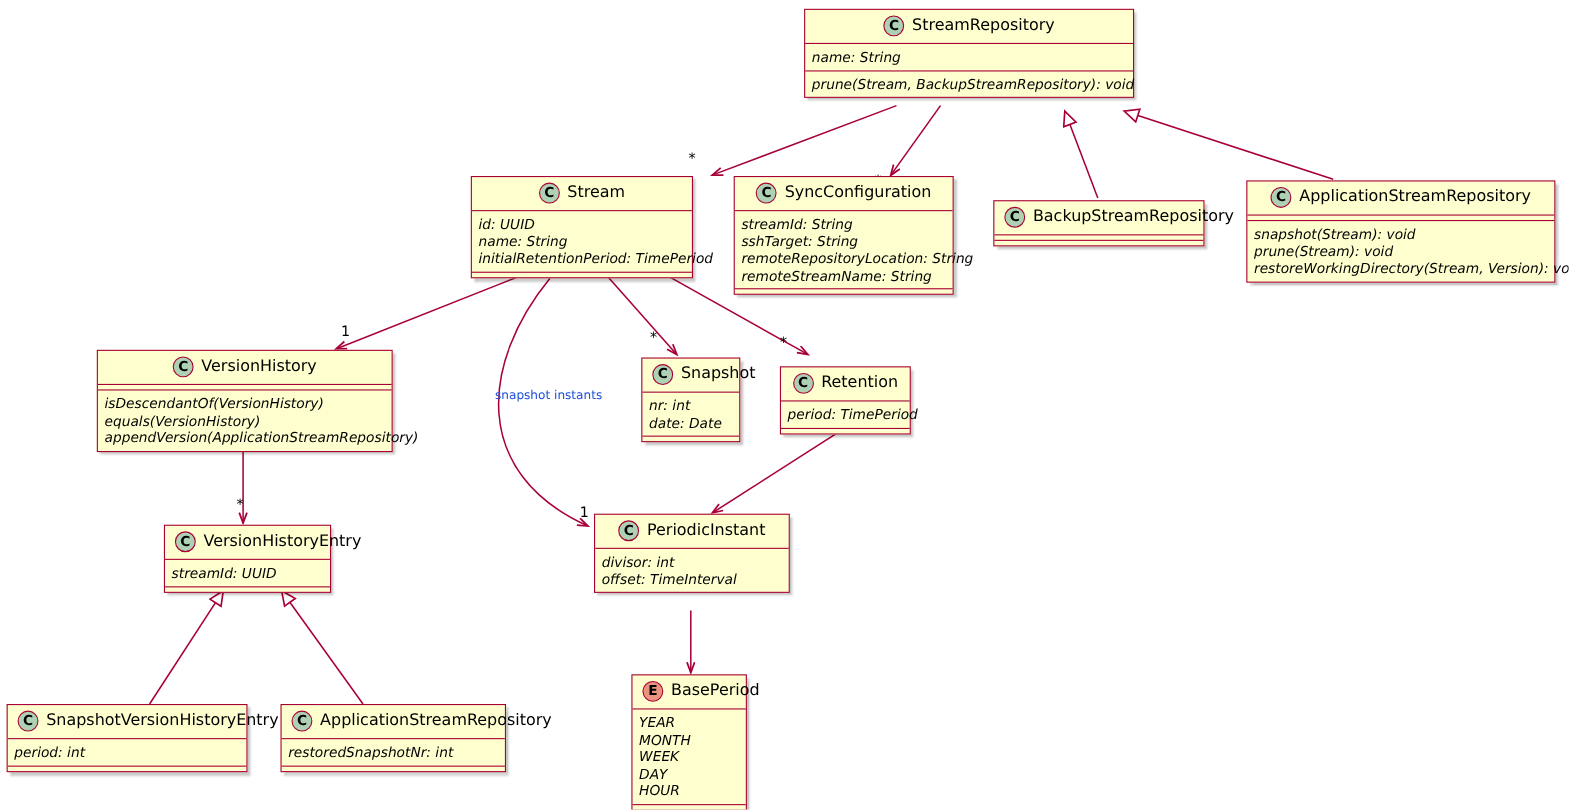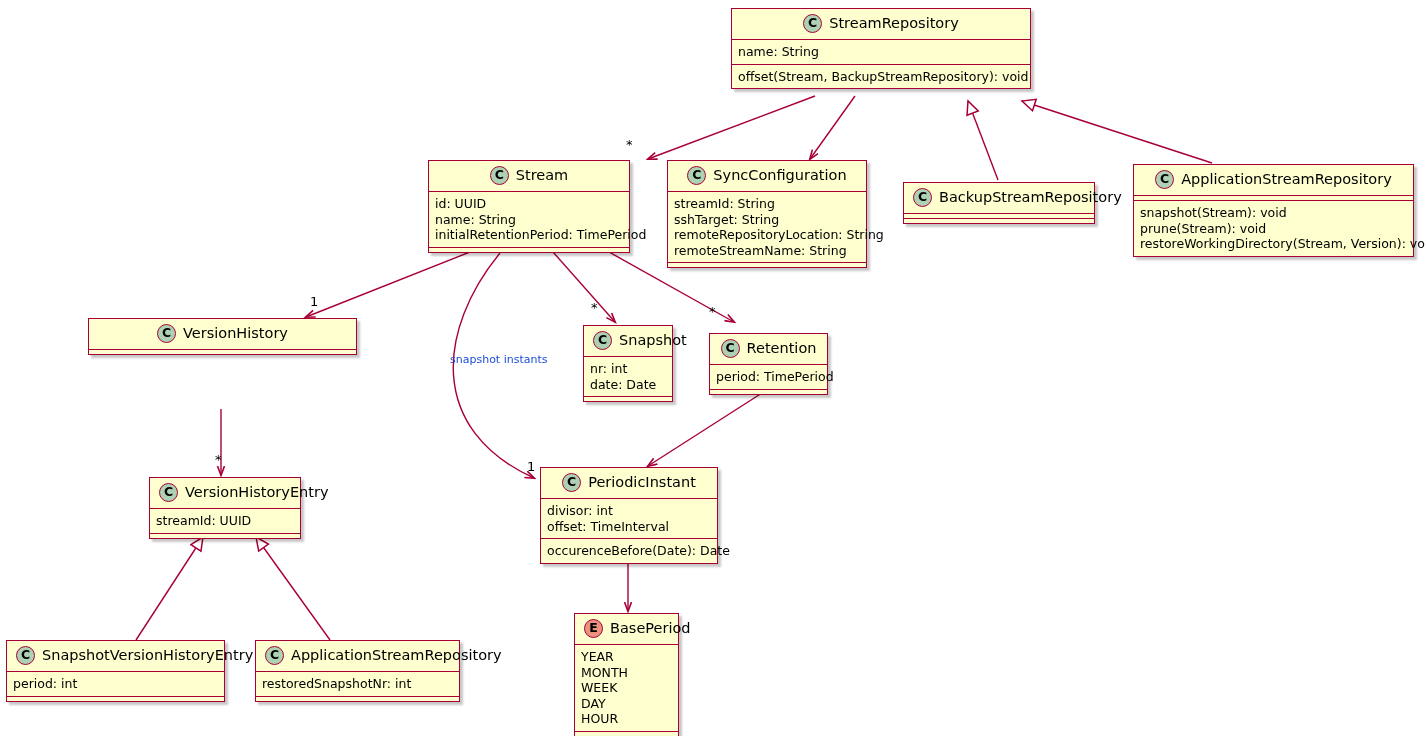--- a/index.html
+++ b/index.html
@@ -52,20 +52,21 @@
   .node .title {
     font-size: 14.5px;
     color: #000000;
     white-space: nowrap;
     line-height: 1;
     text-align: center;
   }
   .node .members {
     padding: 4px 6px 4px 6px;
     box-sizing: border-box;
+    font-style: italic;
   }
   .node .members.empty {
     padding: 0;
     height: 5px;
   }
   .node .row {
     font-size: 12.5px;
     color: #000000;
     line-height: 15.5px;
     white-space: nowrap;
@@ -166,21 +167,21 @@
 
   <div class="node" style="left:731px; top:8px; width:300px;">
     <div class="hdr">
       <span class="stereo class">C</span>
       <span class="title">StreamRepository</span>
     </div>
     <div class="sec members">
       <div class="row">name: String</div>
     </div>
     <div class="sec members">
-      <div class="row">offset(Stream, BackupStreamRepository): void</div>
+      <div class="row">prune(Stream, BackupStreamRepository): void</div>
     </div>
   </div>
 
   <div class="node" style="left:428px; top:160px; width:202px;">
     <div class="hdr">
       <span class="stereo class">C</span>
       <span class="title">Stream</span>
     </div>
     <div class="sec members">
       <div class="row">id: UUID</div>
@@ -225,20 +226,25 @@
       <div class="row">restoreWorkingDirectory(Stream, Version): void</div>
     </div>
   </div>
 
   <div class="node" style="left:88px; top:318px; width:269px;">
     <div class="hdr">
       <span class="stereo class">C</span>
       <span class="title">VersionHistory</span>
     </div>
     <div class="sec members empty"></div>
+    <div class="sec members">
+      <div class="row">isDescendantOf(VersionHistory)</div>
+      <div class="row">equals(VersionHistory)</div>
+      <div class="row">appendVersion(ApplicationStreamRepository)</div>
+    </div>
   </div>
 
   <div class="node leftname" style="left:583px; top:325px; width:90px;">
     <div class="hdr">
       <span class="stereo class">C</span>
       <span class="title">Snapshot</span>
     </div>
     <div class="sec members">
       <div class="row">nr: int</div>
       <div class="row">date: Date</div>
@@ -258,23 +264,20 @@
   </div>
 
   <div class="node" style="left:540px; top:467px; width:178px;">
     <div class="hdr">
       <span class="stereo class">C</span>
       <span class="title">PeriodicInstant</span>
     </div>
     <div class="sec members">
       <div class="row">divisor: int</div>
       <div class="row">offset: TimeInterval</div>
-    </div>
-    <div class="sec members">
-      <div class="row">occurenceBefore(Date): Date</div>
     </div>
   </div>
 
   <div class="node leftname" style="left:149px; top:477px; width:152px;">
     <div class="hdr">
       <span class="stereo class">C</span>
       <span class="title">VersionHistoryEntry</span>
     </div>
     <div class="sec members">
       <div class="row">streamId: UUID</div>

